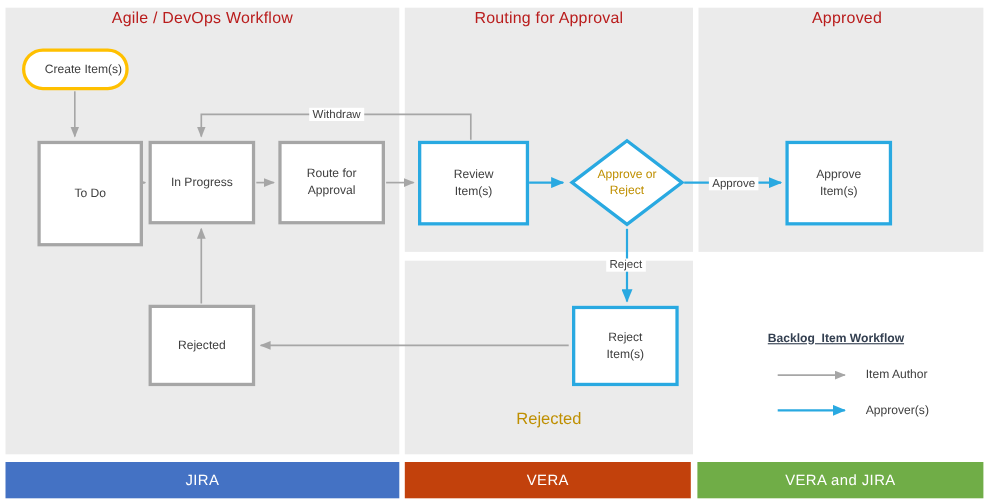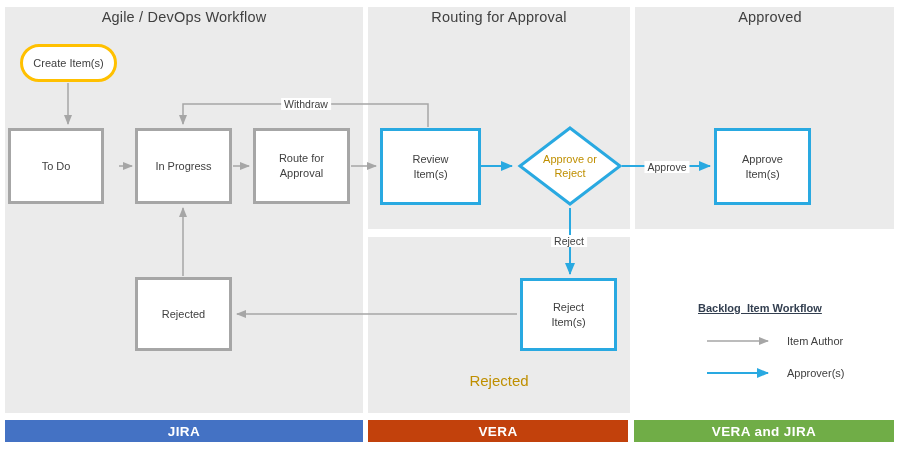--- a/index.html
+++ b/index.html
@@ -2,57 +2,57 @@
 <html><head>
 <meta charset="utf-8">
 <style>
   html,body{margin:0;padding:0;background:#fff;}
   .canvas{
     position:relative;width:899px;height:456px;background:#fff;overflow:hidden;
     font-family:"Liberation Sans", sans-serif;
   }
   .panel{position:absolute;background:#EBEBEB;}
   .lane-header{
-    position:absolute;text-align:center;font-size:14.5px;color:#404040;
+    position:absolute;text-align:center;font-size:14.5px;color:#b91c1c;
     letter-spacing:.2px;
   }
   .section-label{
     position:absolute;text-align:center;font-size:15px;color:#BF8F00;
   }
   .node{
     position:absolute;background:#fff;display:flex;align-items:center;justify-content:center;
     box-sizing:border-box;text-align:center;
   }
   .node-label{
     font-size:11px;color:#404040;line-height:1.35;white-space:pre-line;padding:0 3px;
   }
   .gray-box{border:3px solid #A6A6A6;}
   .blue-box{border:3px solid #29A9E1;}
-  .oval{border:3px solid #FFC000;border-radius:19px;}
+  .oval{border:3px solid #FFC000;border-radius:19px;justify-content:flex-end;}
   .diamond-wrap{position:absolute;}
   .diamond-wrap svg{position:absolute;left:0;top:0;}
   .diamond-label{
     position:absolute;left:0;top:0;width:100%;height:100%;
     display:flex;align-items:center;justify-content:center;text-align:center;
     font-size:11px;color:#BF8F00;line-height:1.3;white-space:pre-line;
   }
   .connectors{position:absolute;left:0;top:0;}
   .edge-label{
     position:absolute;transform:translate(-50%,-50%);
     background:#fff;padding:0 3px;font-size:10.5px;color:#404040;white-space:nowrap;
   }
   .legend-title{
     position:absolute;font-size:11px;font-weight:bold;color:#333F50;white-space:pre;text-decoration:underline;
   }
   .legend-label{
     position:absolute;transform:translateY(-50%);font-size:11px;color:#404040;white-space:nowrap;
   }
   .footer-bar{
-    position:absolute;height:22px;display:flex;align-items:center;justify-content:center;
-    color:#fff;font-weight:bold;font-size:13.5px;letter-spacing:.4px;
+    position:absolute;height:33px;display:flex;align-items:center;justify-content:center;
+    color:#fff;font-weight:normal;font-size:13.5px;letter-spacing:.4px;
   }
   .bar-jira{background:#4472C4;}
   .bar-vera{background:#c2410c;}
   .bar-vera-jira{background:#70AD47;}
 </style>
 </head>
 <body>
 
 <div class="canvas">
 
@@ -89,21 +89,21 @@
     <path d="M570,208 V274" stroke="#29A9E1" stroke-width="2" fill="none" marker-end="url(#mblue)"></path>
 
     <path d="M707,341 H768" stroke="#A6A6A6" stroke-width="1.5" fill="none" marker-end="url(#mgray)"></path>
     <path d="M707,373 H768" stroke="#29A9E1" stroke-width="2" fill="none" marker-end="url(#mblue)"></path>
   </svg>
 
   <div class="node oval" style="left:20px;top:44px;width:97px;height:38px;">
     <span class="node-label">Create Item(s)</span>
   </div>
 
-  <div class="node gray-box" style="left:8px;top:128px;width:96px;height:76px;">
+  <div class="node gray-box" style="left:34px;top:128px;width:96px;height:96px;">
     <span class="node-label">To Do</span>
   </div>
 
   <div class="node gray-box" style="left:135px;top:128px;width:97px;height:76px;">
     <span class="node-label">In Progress</span>
   </div>
 
   <div class="node gray-box" style="left:253px;top:128px;width:97px;height:76px;">
     <span class="node-label">Route for Approval</span>
   </div>

